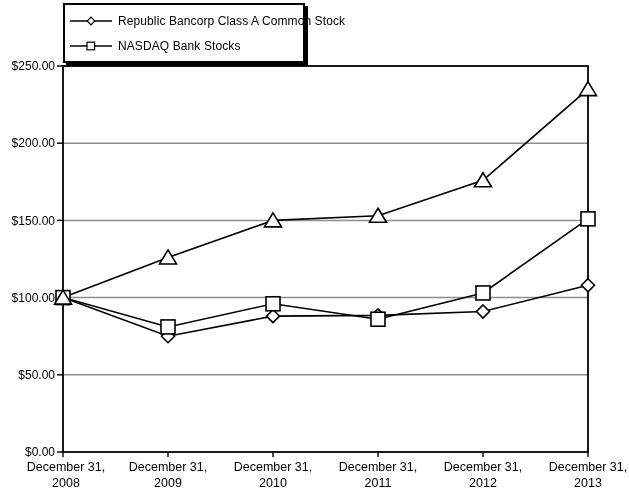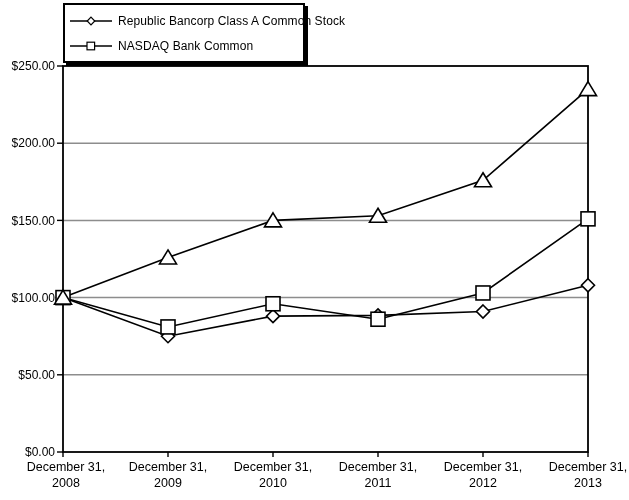--- a/index.html
+++ b/index.html
@@ -118,17 +118,17 @@
         <line x1="0" y1="5" x2="42" y2="5" stroke="#000" stroke-width="1.3"></line>
         <polygon points="21,1.2 24.8,5 21,8.8 17.2,5" fill="#fff" stroke="#000" stroke-width="1.2"></polygon>
       </svg>
       <span class="legend-label">Republic Bancorp Class A Common Stock</span>
     </div>
     <div class="legend-row">
       <svg class="legend-key" width="42" height="10">
         <line x1="0" y1="5" x2="42" y2="5" stroke="#000" stroke-width="1.3"></line>
         <rect x="17" y="1.2" width="7.6" height="7.6" fill="#fff" stroke="#000" stroke-width="1.2"></rect>
       </svg>
-      <span class="legend-label">NASDAQ Bank Common</span>
+      <span class="legend-label">NASDAQ Bank Stocks</span>
     </div>
   </div>
 
 </div>
 
 </body></html>

